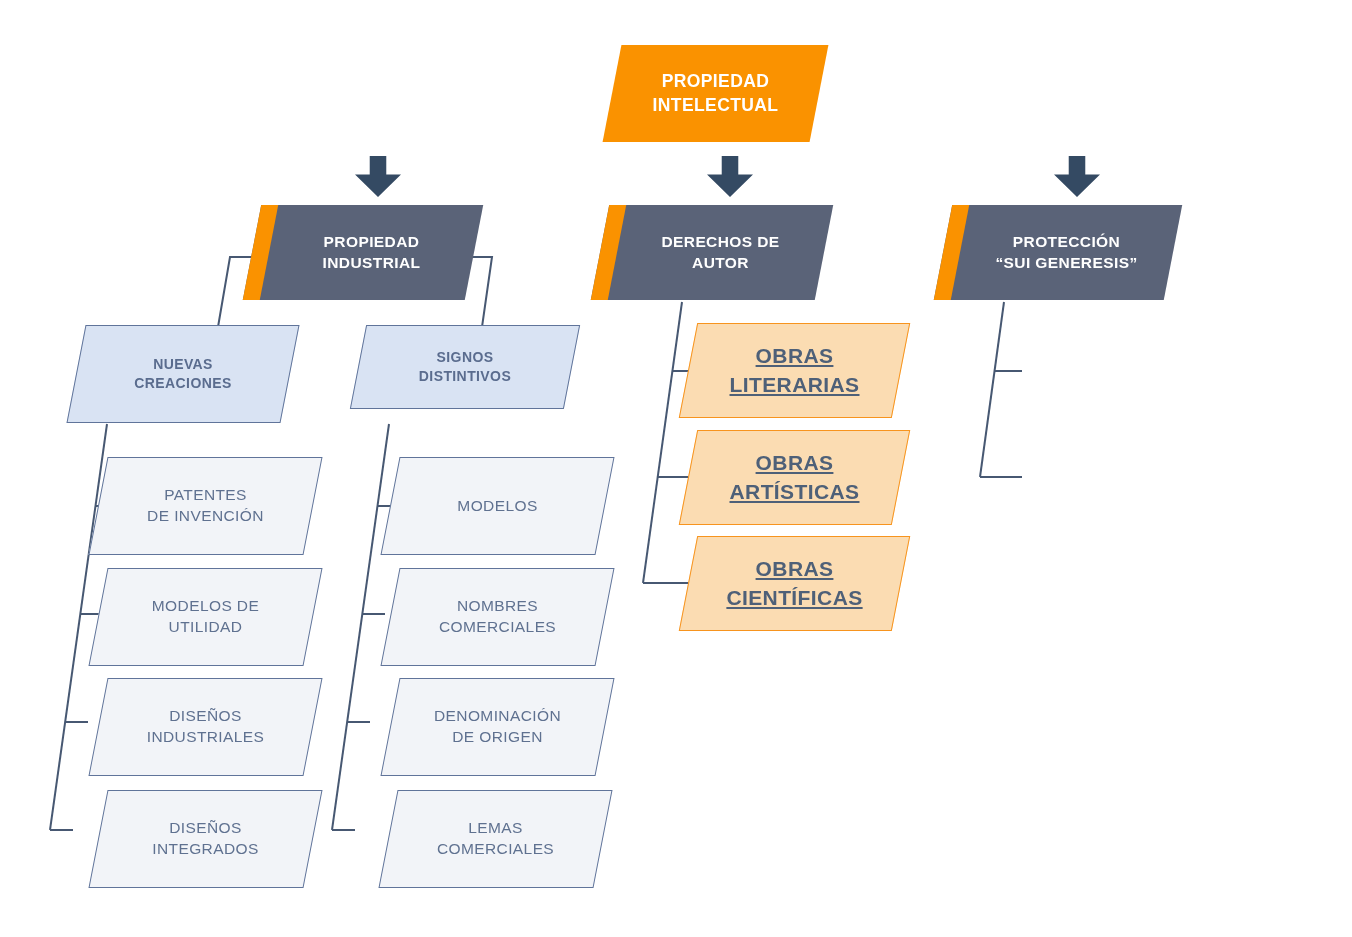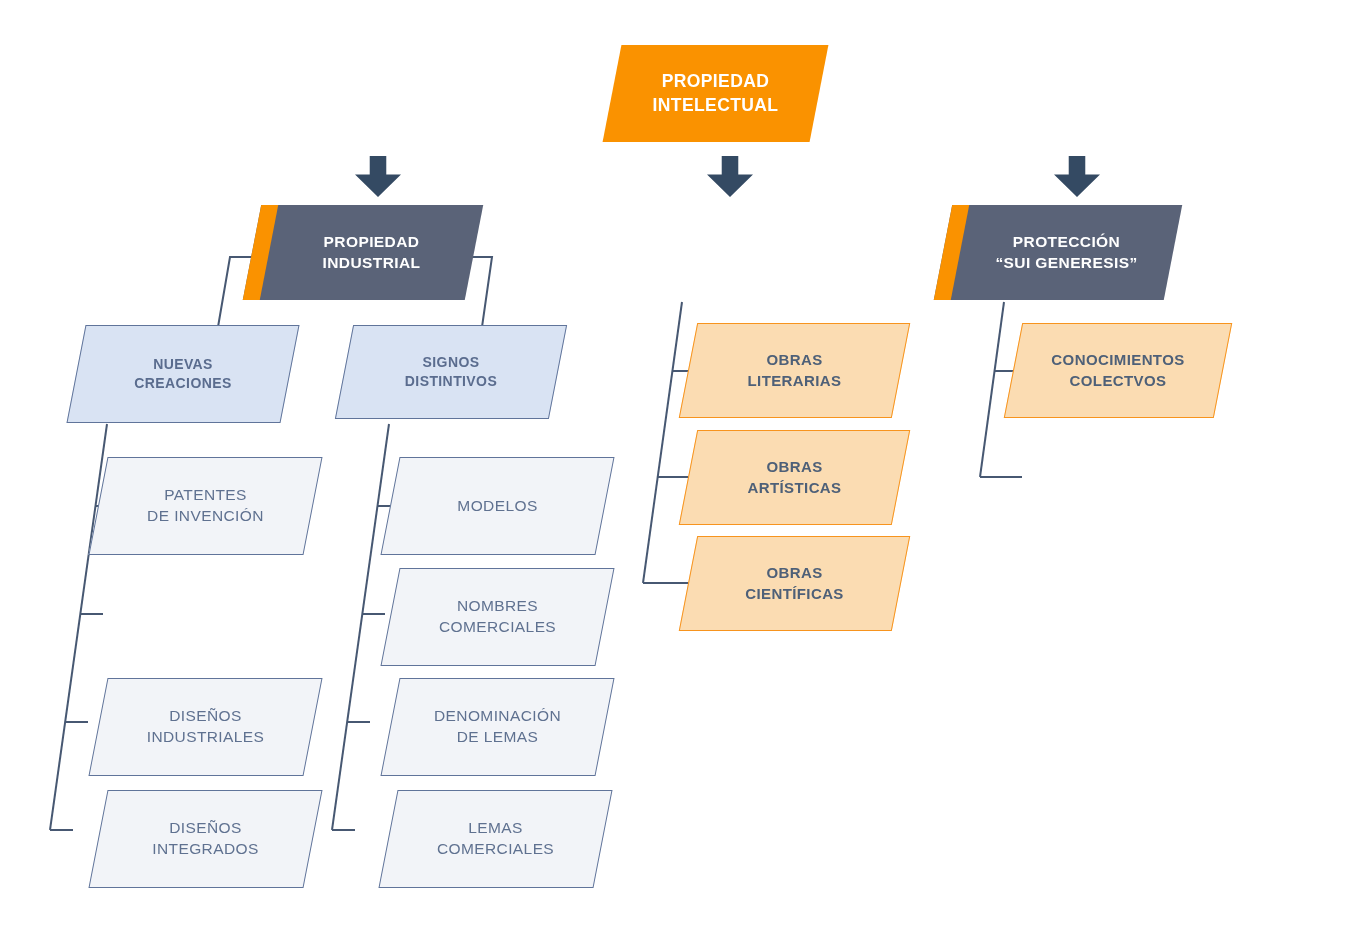--- a/index.html
+++ b/index.html
@@ -52,21 +52,21 @@
   .header-node{--fill:var(--slate);}
   .header-node .label{color:#fff;font-weight:bold;font-size:15.5px;padding-left:17px;box-sizing:border-box;}
 
   .blue-node{--fill:var(--blue-light);--bw:1.5px;--bc:var(--node-border);}
   .blue-node .label{color:var(--text-mid);font-weight:bold;font-size:14px;}
 
   .leaf-node{--fill:var(--leaf-fill);--bw:1.5px;--bc:var(--node-border);}
   .leaf-node .label{color:var(--text-leaf);font-weight:normal;font-size:15.5px;}
 
   .peach-node{--fill:var(--orange-light);--bw:1.5px;--bc:var(--orange-border);}
-  .peach-node .label{color:var(--text-dark);font-weight:bold;font-size:15px;}
+  .peach-node .label{color:var(--text-dark);font-weight:bold;font-size:21px;text-decoration:underline;}
 
   .arrow-down{
     position:absolute;width:46px;height:41px;z-index:1;
     background:var(--navy);
     clip-path:polygon(32% 0%,68% 0%,68% 45%,100% 45%,50% 100%,0% 45%,32% 45%);
   }
 </style>
 </head>
 <body>
 
@@ -110,77 +110,82 @@
   <div class="arrow-down" style="left:355px;top:156px"></div>
   <div class="arrow-down" style="left:707px;top:156px"></div>
   <div class="arrow-down" style="left:1054px;top:156px"></div>
 
   <div class="pgram header-node" style="left:252px;top:205px;width:222px;height:95px">
     <div class="stripe"></div>
     <div class="label">PROPIEDAD
 INDUSTRIAL</div>
   </div>
 
+  <div class="pgram header-node" style="left:600px;top:205px;width:224px;height:95px">
+    <div class="stripe"></div>
+    <div class="label">DERECHOS DE
+AUTOR</div>
+  </div>
 
   <div class="pgram header-node" style="left:943px;top:205px;width:230px;height:95px">
     <div class="stripe"></div>
     <div class="label">PROTECCIÓN
 “SUI GENERESIS”</div>
   </div>
 
   <div class="pgram blue-node" style="left:76px;top:325px;width:214px;height:98px">
     <div class="label">NUEVAS
 CREACIONES</div>
   </div>
 
-  <div class="pgram blue-node" style="left:344px;top:325px;width:214px;height:94px">
+  <div class="pgram blue-node" style="left:358px;top:325px;width:214px;height:84px">
     <div class="label">SIGNOS
 DISTINTIVOS</div>
   </div>
 
   <div class="pgram leaf-node" style="left:98px;top:457px;width:215px;height:98px">
     <div class="label">PATENTES
 DE INVENCIÓN</div>
+  </div>
+  <div class="pgram leaf-node" style="left:98px;top:568px;width:215px;height:98px">
+    <div class="label">MODELOS DE
+UTILIDAD</div>
   </div>
   <div class="pgram leaf-node" style="left:98px;top:678px;width:215px;height:98px">
     <div class="label">DISEÑOS
 INDUSTRIALES</div>
   </div>
   <div class="pgram leaf-node" style="left:98px;top:790px;width:215px;height:98px">
     <div class="label">DISEÑOS
 INTEGRADOS</div>
   </div>
 
   <div class="pgram leaf-node" style="left:390px;top:457px;width:215px;height:98px">
     <div class="label">MODELOS</div>
   </div>
   <div class="pgram leaf-node" style="left:390px;top:568px;width:215px;height:98px">
     <div class="label">NOMBRES
 COMERCIALES</div>
   </div>
   <div class="pgram leaf-node" style="left:390px;top:678px;width:215px;height:98px">
     <div class="label">DENOMINACIÓN
-DE LEMAS</div>
+DE ORIGEN</div>
   </div>
   <div class="pgram leaf-node" style="left:388px;top:790px;width:215px;height:98px">
     <div class="label">LEMAS
 COMERCIALES</div>
   </div>
 
   <div class="pgram peach-node" style="left:688px;top:323px;width:213px;height:95px">
     <div class="label">OBRAS
 LITERARIAS</div>
   </div>
   <div class="pgram peach-node" style="left:688px;top:430px;width:213px;height:95px">
     <div class="label">OBRAS
 ARTÍSTICAS</div>
   </div>
   <div class="pgram peach-node" style="left:688px;top:536px;width:213px;height:95px">
     <div class="label">OBRAS
 CIENTÍFICAS</div>
   </div>
 
-  <div class="pgram peach-node" style="left:1013px;top:323px;width:210px;height:95px">
-    <div class="label">CONOCIMIENTOS
-COLECTVOS</div>
-  </div>
 
 </div>
 
 </body></html>

